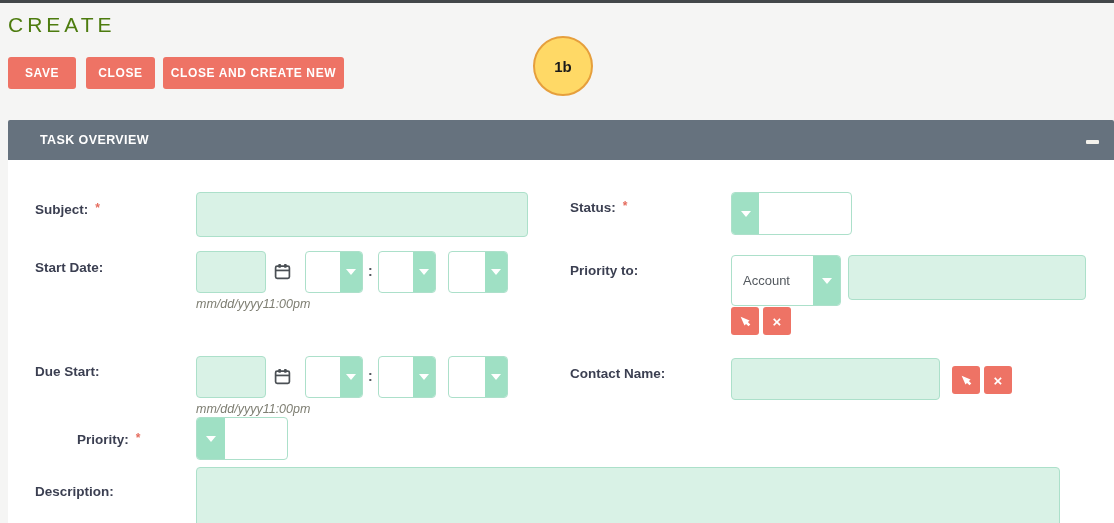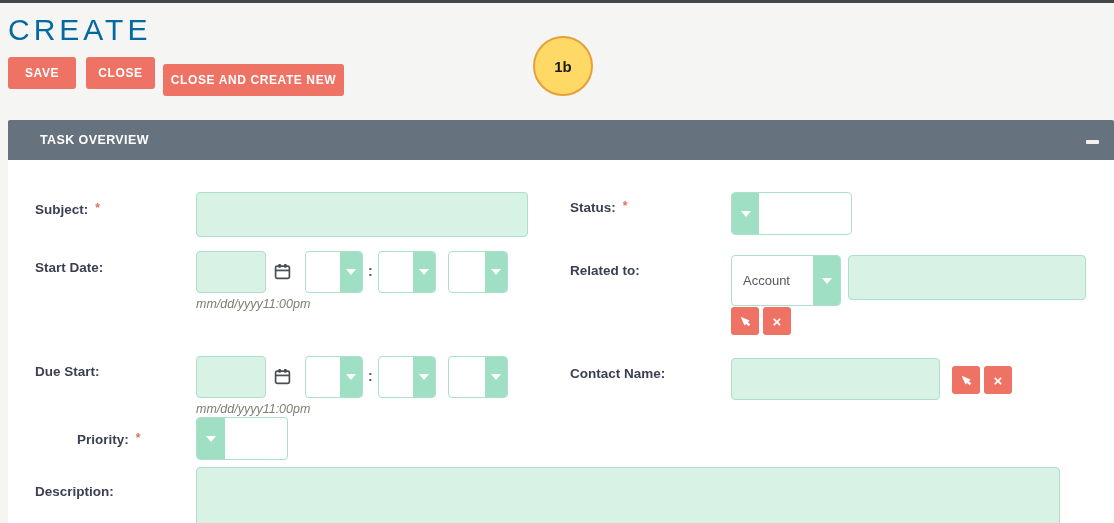--- a/index.html
+++ b/index.html
@@ -1,24 +1,24 @@
 <!DOCTYPE html>
 <html><head>
 <meta charset="utf-8">
 <style>
   html,body{margin:0;padding:0;}
   body{font-family:"Liberation Sans", sans-serif; background:#f5f5f4;}
   .screen{position:relative;width:1114px;height:523px;overflow:hidden;background:#f5f5f4;}
   .topline{position:absolute;left:0;top:0;width:1114px;height:3px;background:#43474a;}
-  .page-title{position:absolute;left:8px;top:13px;font-size:30px;font-weight:400;letter-spacing:4px;color:#0369a1;}
+  .page-title{position:absolute;left:8px;top:13px;font-size:21px;font-weight:400;letter-spacing:4px;color:#4d7c0f;}
   .btn{position:absolute;top:57px;height:32px;background:#ee7365;color:#fff;border:none;border-radius:3px;
        font-family:"Liberation Sans",sans-serif;font-size:12px;font-weight:700;letter-spacing:.6px;cursor:pointer;}
   .btn-save{left:8px;width:68px;}
   .btn-cancel{left:86px;width:69px;}
-  .btn-close{left:163px;width:181px;margin-top:7px;}
+  .btn-close{left:163px;width:181px;}
   .badge{position:absolute;left:533px;top:36px;width:56px;height:56px;border-radius:50%;
          background:#ffd966;border:2px solid #e69f3c;display:flex;align-items:center;justify-content:center;
          font-size:15px;font-weight:700;color:#1a1a1a;}
   .panel-header{position:absolute;left:8px;top:120px;width:1106px;height:40px;background:#66727e;
                 border-radius:2px 2px 0 0;display:flex;align-items:center;}
   .panel-title{color:#ffffff;font-size:12.5px;font-weight:700;letter-spacing:.4px;padding-left:32px;}
   .collapse-btn{position:absolute;right:14px;top:14px;width:16px;height:12px;background:transparent;border:none;cursor:pointer;padding:0;}
   .minus{display:block;margin:4px auto 0;width:13px;height:4px;background:#f4f2ec;border-radius:1px;}
   .panel-body{position:absolute;left:8px;top:160px;width:1106px;height:363px;background:#ffffff;}
   .flabel{position:absolute;font-size:13.5px;font-weight:700;color:#3b3f51;}
@@ -104,21 +104,21 @@
     </div>
     <div class="dropdown" style="left:440px;top:91px;width:60px;height:42px;">
       <span class="dd-text"></span>
       <span class="dd-arrow" style="width:22px;">
           <span class="tri"></span>
         </span>
     </div>
     <div class="hint" style="left:188px;top:137px;">mm/dd/yyyy11:00pm</div>
 
     <div class="flabel" style="left:562px;top:103px;">
-      <span>Related to:</span>
+      <span>Priority to:</span>
     </div>
     <div class="dropdown" style="left:723px;top:95px;width:110px;height:51px;">
       <span class="dd-text">Account</span>
       <span class="dd-arrow" style="width:27px;">
           <span class="tri"></span>
         </span>
     </div>
     <input class="mint" style="position: absolute; left: 840px; top: 95px; width: 238px; height: 45px;" type="text" value="">
     <button class="mini-btn" style="left:723px;top:147px;">
       <svg width="14" height="14" viewBox="0 0 16 16">

